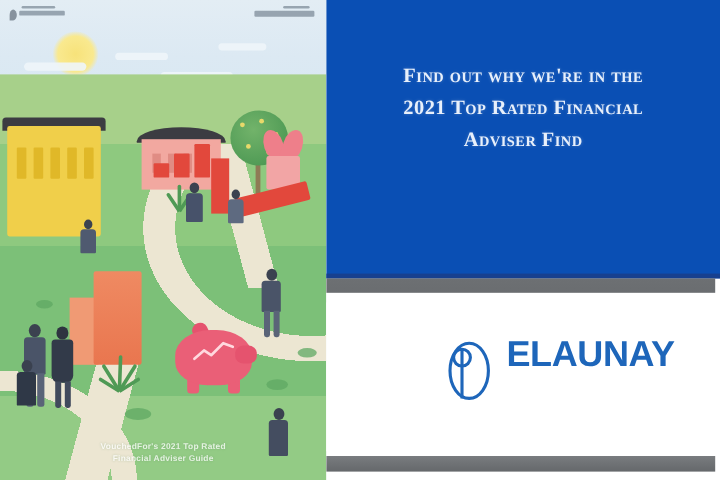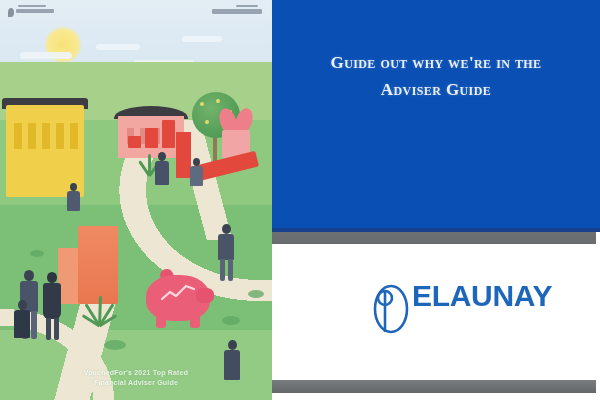--- a/index.html
+++ b/index.html
@@ -115,21 +115,21 @@
 
   .rule-blue { position:absolute; left:0; top:228px; width:328px; height:4px; background:#17408f; }
   .rule-gray-top { position:absolute; left:0; top:232px; width:324px; height:12px;
                    background:linear-gradient(180deg,#6d7073 0%,#6a6d70 100%); }
   .rule-gray-bot { position:absolute; left:0; top:380px; width:324px; height:13px;
                    background:linear-gradient(180deg,#797c7f 0%,#65686b 100%); }
 
   .logo-wrap { position:absolute; left:0; top:252px; width:328px; height:124px; background:#fff; }
   .logo-inner { position:absolute; left:100px; top:30px; display:flex; align-items:flex-start; }
   .logo-mark { position:relative; width:38px; height:54px; flex:0 0 auto; }
-  .logo-text { margin-left:2px; }
+  .logo-text { margin-left:12px; }
   .logo-main { font-size:30px; font-weight:700; color:#1e66ba; letter-spacing:-.3px;
                line-height:.95; font-family:"Liberation Sans", sans-serif; }
   .logo-sub { font-size:22px; font-weight:400; color:#6b6b6b; text-align:right;
               margin-top:1px; letter-spacing:.2px; font-family:"Liberation Sans", sans-serif; }
 
   
   #title-band { position:absolute; left:0; top:184px; width:600px; height:42px; z-index:40; }
   .band-left  { position:absolute; left:0;     top:0; width:272px; height:42px;
                 background:rgba(108,186,132,.72); }
   .band-right { position:absolute; left:272px; top:0; width:328px; height:42px;
@@ -281,22 +281,23 @@
     <div class="caption">
       <span>VouchedFor's 2021 Top Rated</span><br>
       <span>Financial Adviser Guide</span>
     </div>
   </div>
 
   <div id="right-panel">
 
     <div class="ad-top">
       <div class="ad-headline">
-        <span class="ln">Guide out why we're in the</span>
-        <span class="ln">Adviser Guide</span>
+        <span class="ln">Find out why we're in the</span>
+        <span class="ln">2021 Top Rated Financial</span>
+        <span class="ln">Adviser Find</span>
       </div>
     </div>
 
     <div class="rule-blue"></div>
     <div class="rule-gray-top"></div>
 
     <div class="logo-wrap">
       <div class="logo-inner">
         <div class="logo-mark">
           <svg viewBox="0 0 38 54" width="38" height="54">

